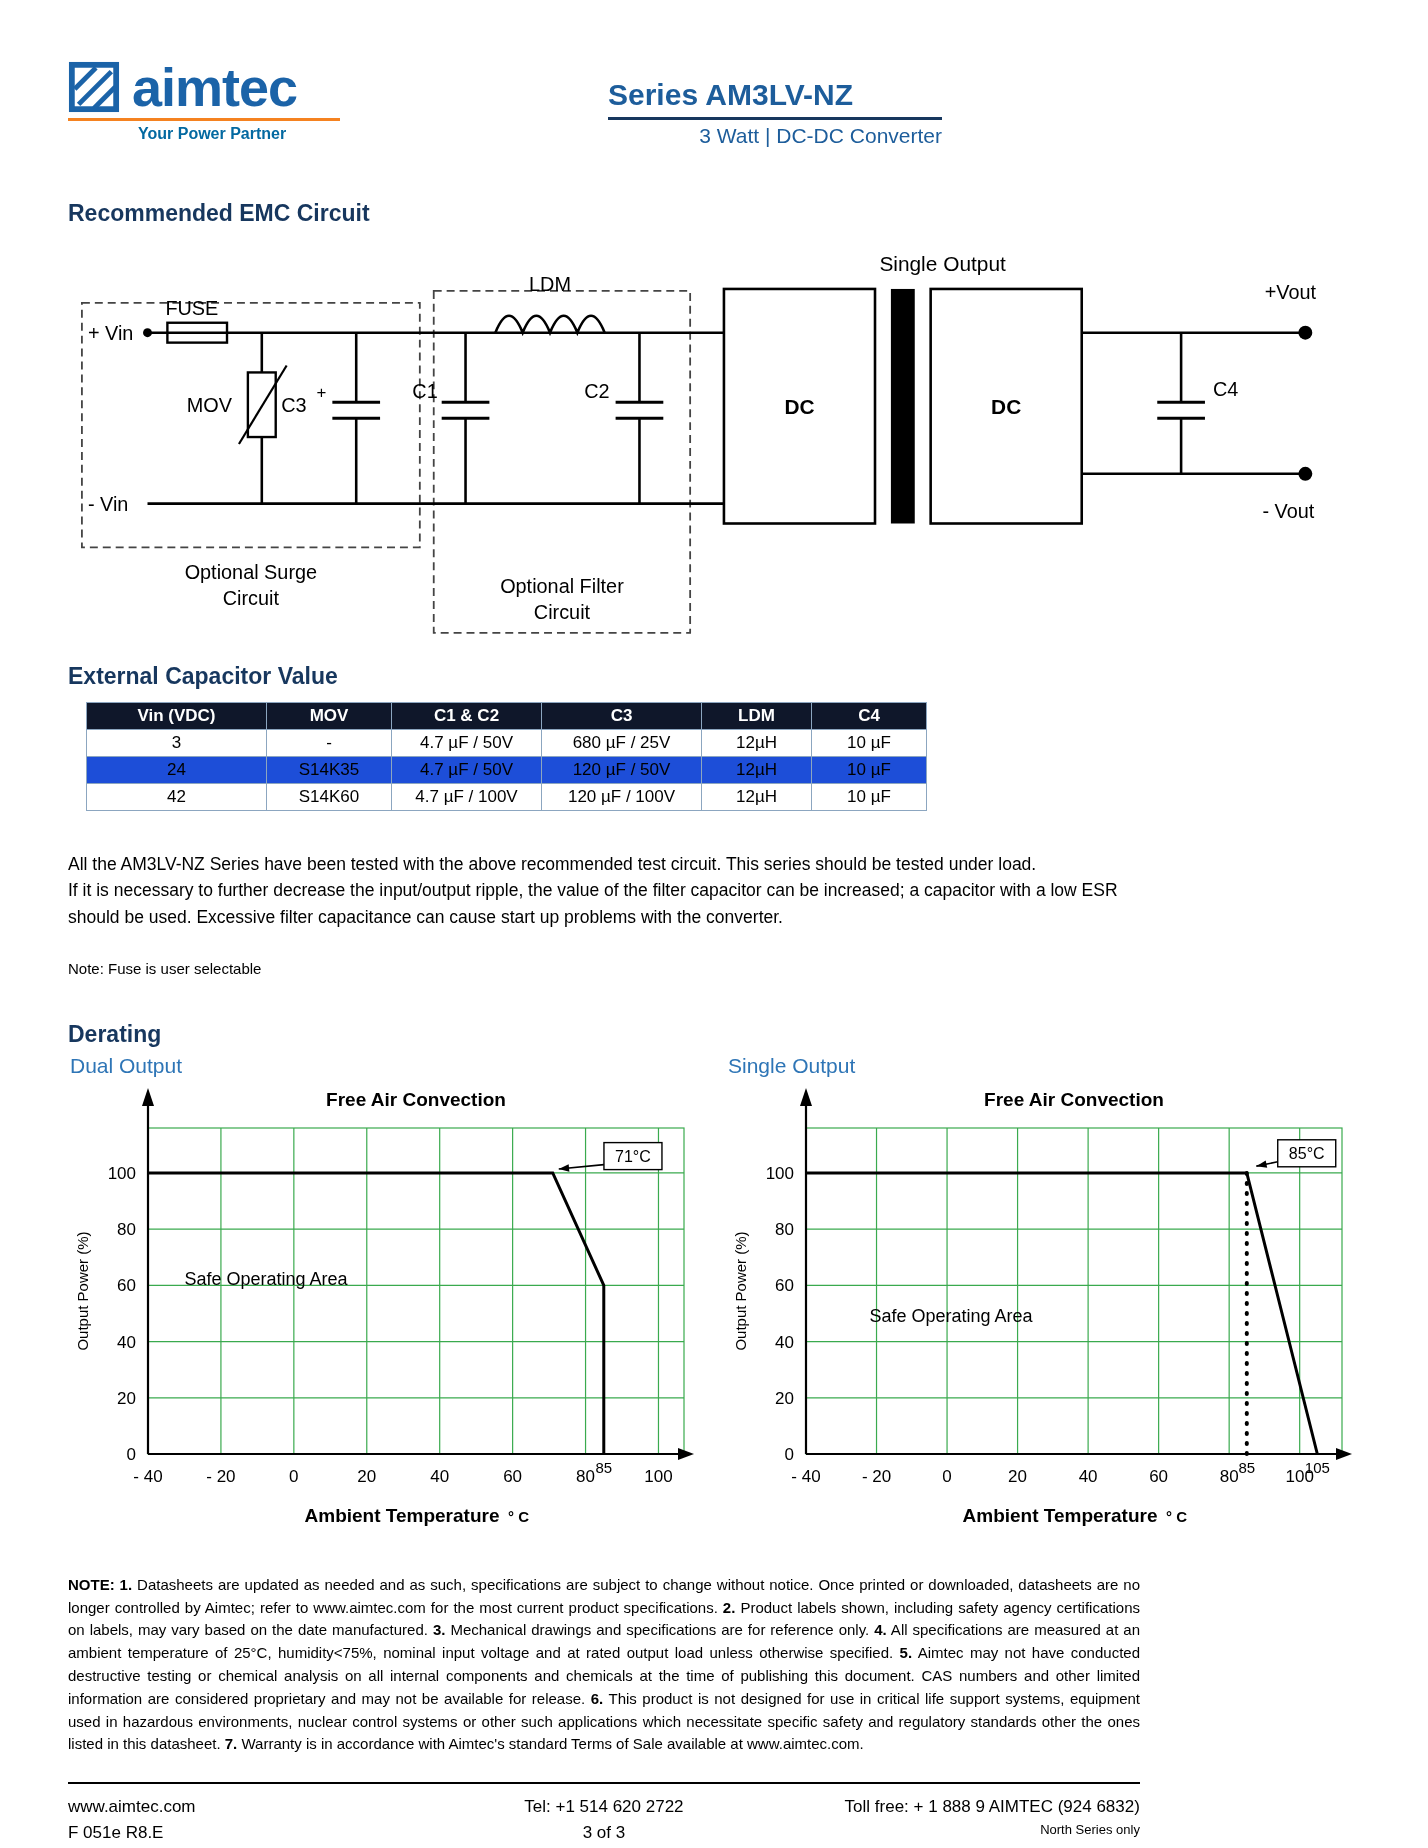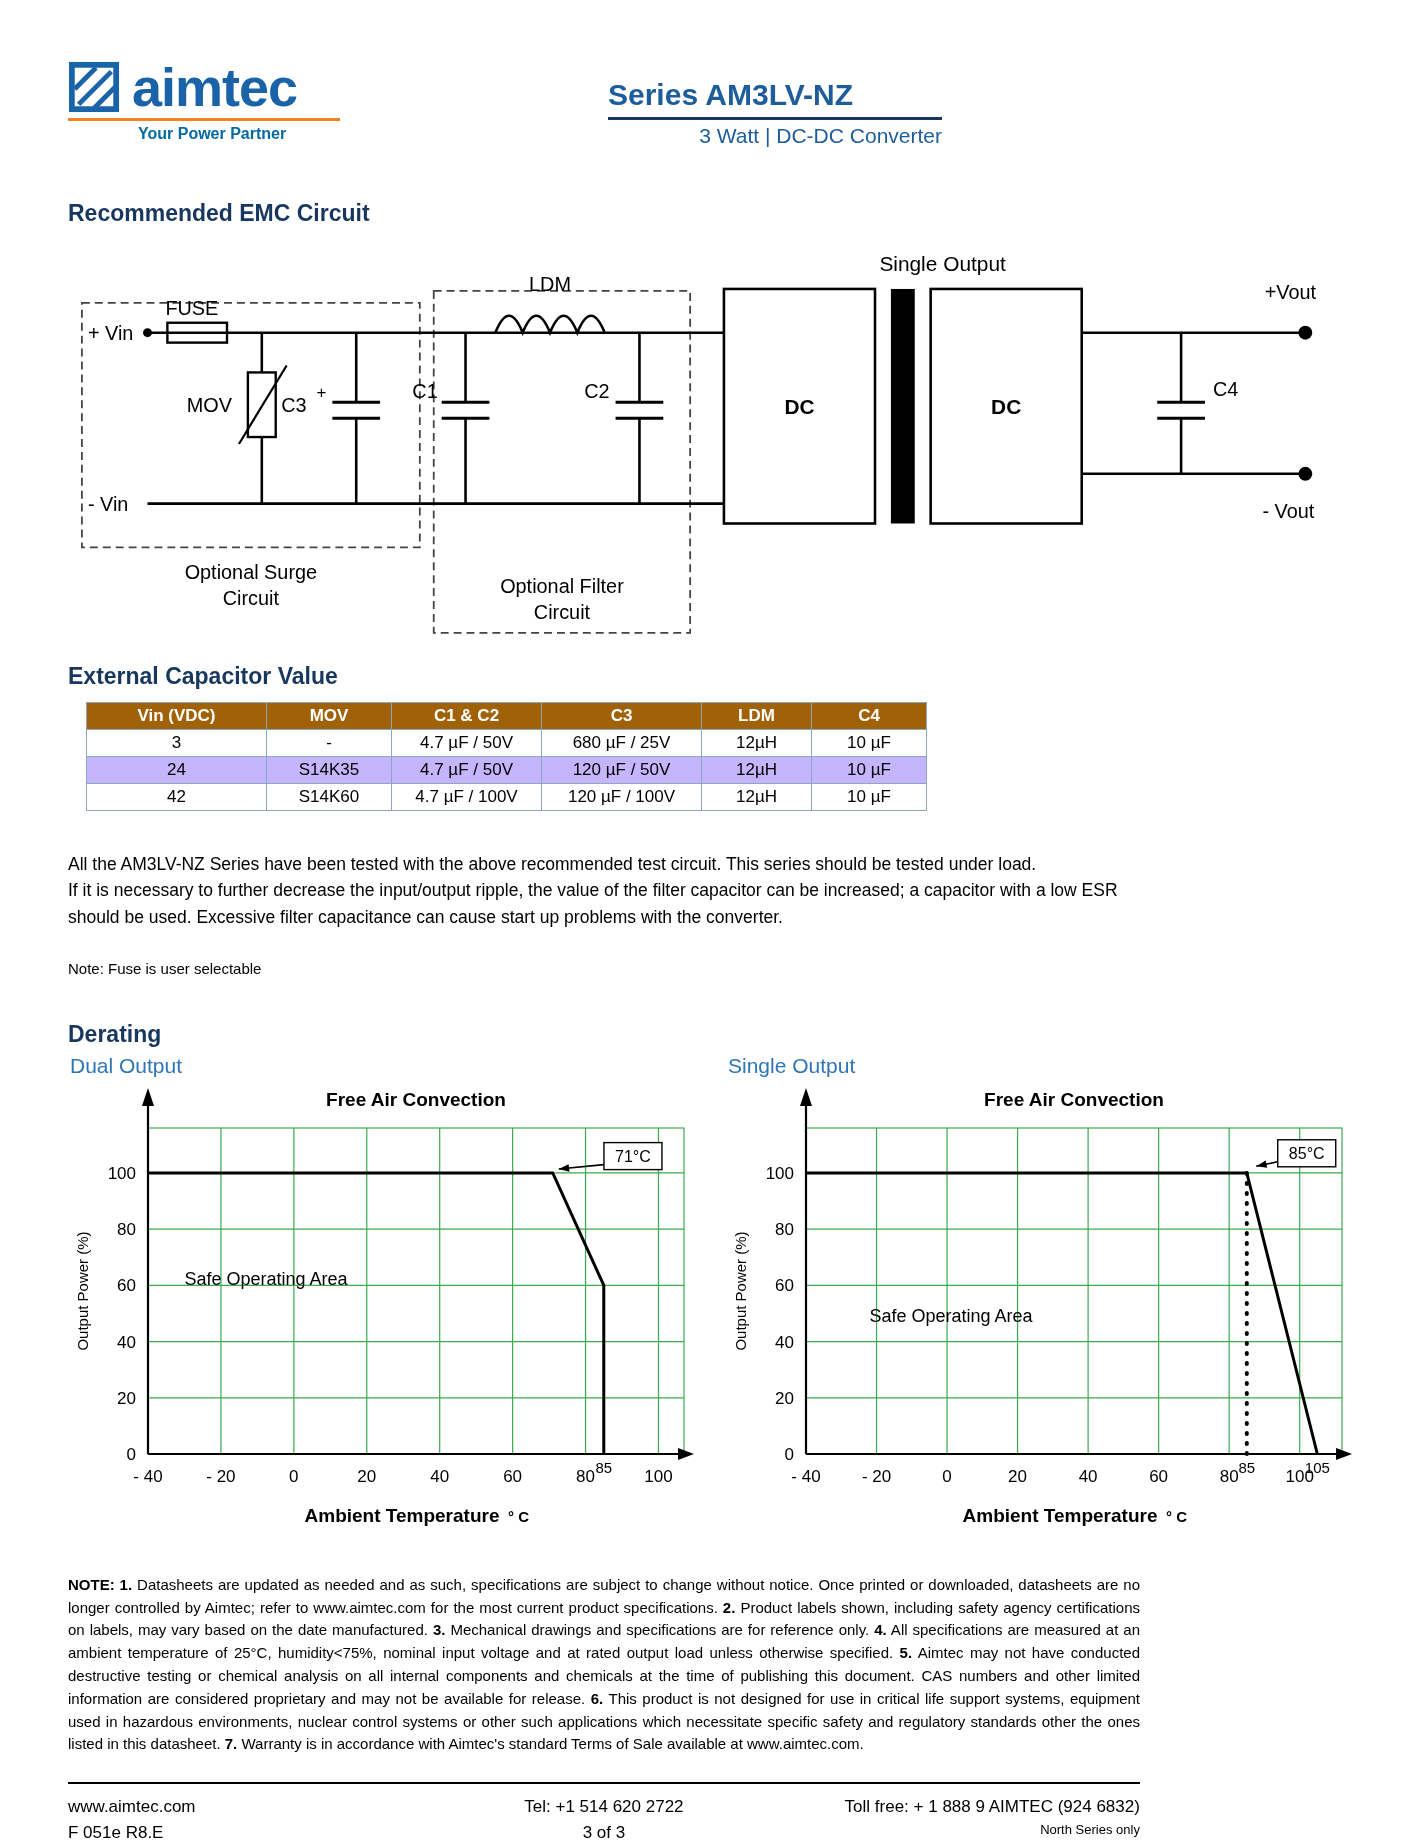--- a/index.html
+++ b/index.html
@@ -28,25 +28,25 @@
   .sec-emc { margin-top:52px; }
   .sec-cap { margin-top:16px; }
   .sec-der { margin-top:44px; }
 
   .circuit-wrap { margin-top:16px; }
   svg text { font-family:"Liberation Sans", sans-serif; }
 
   
   table.cap-table { border-collapse:collapse; margin:12px 0 0 18px; font-size:17px; }
   table.cap-table th {
-    background:#a16207; color:#fff; font-weight:bold;
+    background:#0f172a; color:#fff; font-weight:bold;
     border:1px solid #8ca6c0; padding:3px 8px; text-align:center;
   }
   table.cap-table td { border:1px solid #8ca6c0; padding:3px 8px; text-align:center; }
-  table.cap-table tr.alt { background:#c4b5fd; }
+  table.cap-table tr.alt { background:#1d4ed8; }
   .cw0{width:180px}.cw1{width:125px}.cw2{width:150px}.cw3{width:160px}.cw4{width:110px}.cw5{width:115px}
 
   
   .body-text { margin-top:40px; font-size:17.5px; line-height:1.5; }
   .fuse-note { margin-top:30px; font-size:15px; }
 
   
   .charts { display:flex; gap:24px; margin-top:2px; }
   .chart-col { width:634px; }
   .chart-subhead { font-size:21px; color:#2E75B6; margin:4px 0 2px 2px; }

